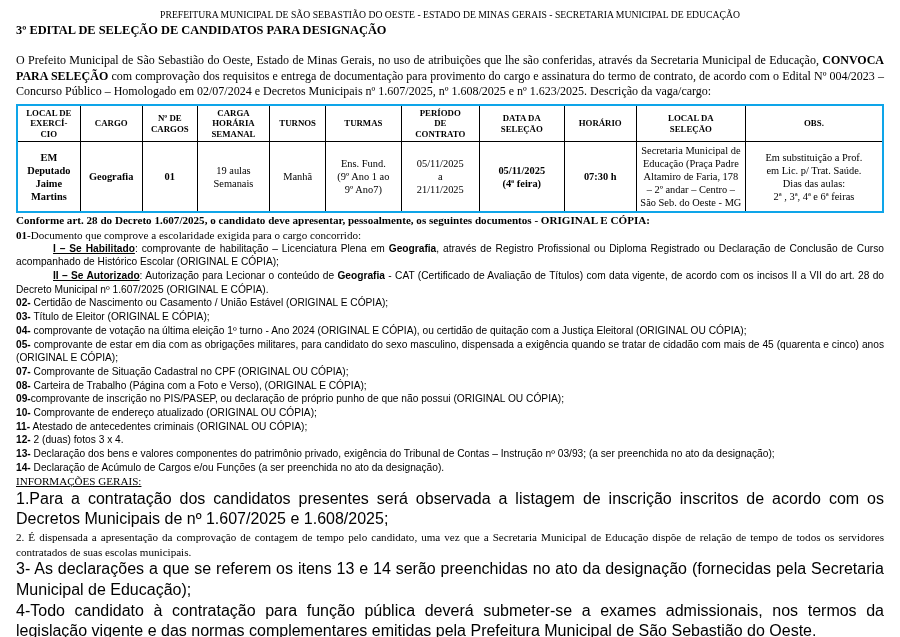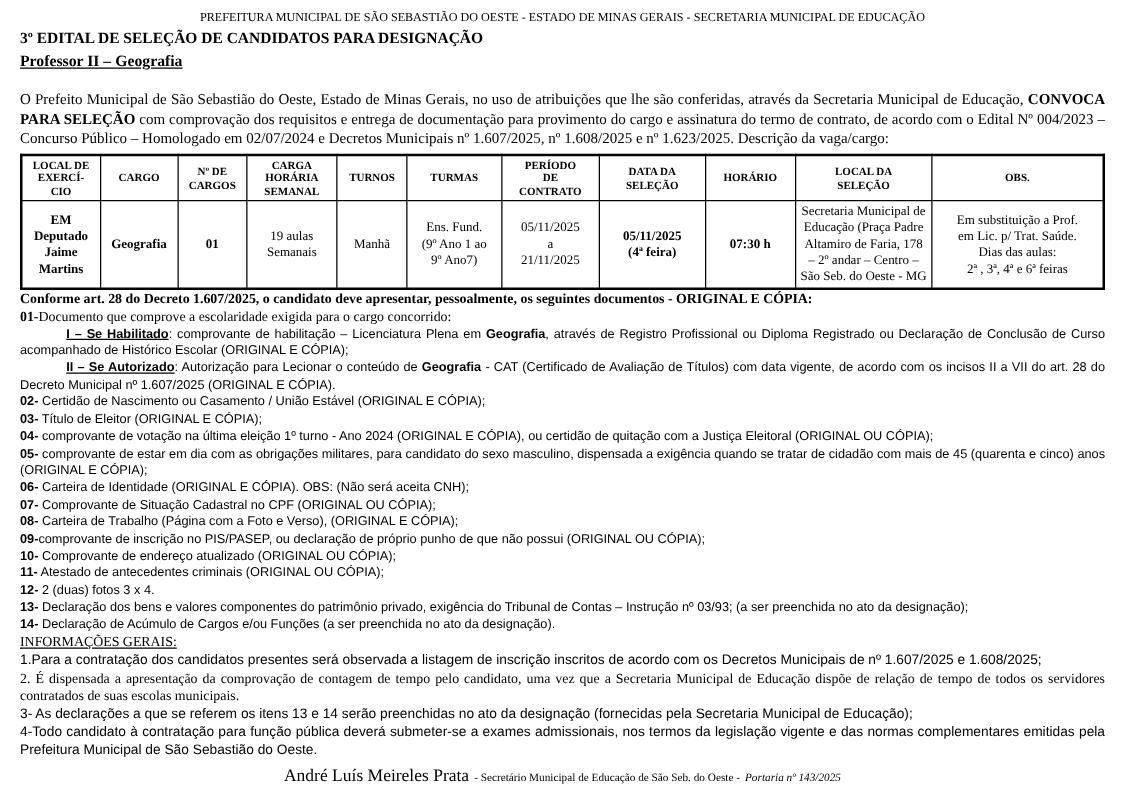--- a/index.html
+++ b/index.html
@@ -7,21 +7,21 @@
     width:900px; height:637px; box-sizing:border-box;
     padding:9px 16px 0 16px;
     font-family:"Liberation Serif", serif;
     color:#000; background:#fff; overflow:hidden;
   }
   .hdr1 { text-align:center; font-size:9.7px; line-height:1.25; }
   .hdr2 { text-align:left; font-size:12.4px; font-weight:bold; line-height:1.2; margin-top:2px; }
   .pos-title { font-size:12.6px; font-weight:bold; text-decoration:underline; margin-top:4px; }
   .intro { font-size:12px; line-height:1.3; text-align:justify; margin-top:15px; }
 
-  table.vac { width:100%; border-collapse:collapse; border:2px solid #000000; table-layout:fixed; margin-top:4px; }
+  table.vac { width:100%; border-collapse:collapse; border:2px solid #0ea5e9; table-layout:fixed; margin-top:4px; }
   table.vac th, table.vac td { border:1px solid #000; text-align:center; vertical-align:middle; padding:2px 3px; overflow:hidden; }
   table.vac th { font-size:8.8px; line-height:1.2; white-space:pre-line; font-weight:bold; }
   table.vac td { font-size:10.4px; line-height:1.25; white-space:pre-line; }
   td.c-local   { font-weight:bold; font-size:9px;   line-height:1.35; }
   td.c-cargo   { font-weight:bold; }
   td.c-ncargos { font-weight:bold; }
   td.c-turmas  { font-size:9.6px;  line-height:1.3; }
   td.c-periodo { font-size:10px; }
   td.c-datasel { font-weight:bold; font-size:10.2px; }
   td.c-horario { font-weight:bold; }
@@ -32,36 +32,35 @@
   .notice .hl { text-decoration:underline; }
 
   .doc-serif { font-size:11.1px; line-height:1.28; text-align:justify; }
   .doc-serif.bold { font-weight:bold; }
   .doc-sans  { font-family:"Liberation Sans", sans-serif; font-size:10.2px; line-height:1.34; text-align:justify; }
   .indent { text-indent:37px; }
   .lbl { font-weight:bold; text-decoration:underline; }
   .b { font-weight:bold; }
 
   .info-title { font-size:11.1px; text-decoration:underline; line-height:1.3; }
-  .info-sans  { font-family:"Liberation Sans", sans-serif; font-size:11px; line-height:1.3; text-align:justify; }
+  .info-sans  { font-family:"Liberation Sans", sans-serif; font-size:16px; line-height:1.3; text-align:justify; }
   .info-serif { font-size:11.1px; line-height:1.3; text-align:justify; }
 
   .sig { text-align:center; margin-top:5px; }
   .sig-name { font-size:14px; }
   .sig-role { font-size:9px; }
   .sig-portaria { font-size:9px; font-style:italic; }
 </style>
 </head>
 <body>
 
 <div class="page">
 
   <div class="hdr1">PREFEITURA MUNICIPAL DE SÃO SEBASTIÃO DO OESTE - ESTADO DE MINAS GERAIS - SECRETARIA MUNICIPAL DE EDUCAÇÃO</div>
   <div class="hdr2">3º EDITAL DE SELEÇÃO DE CANDIDATOS PARA DESIGNAÇÃO</div>
-  <div class="pos-title">Professor II – Geografia</div>
 
   <div class="intro"><span>O Prefeito Municipal de São Sebastião do Oeste, Estado de Minas Gerais, no uso de atribuições que lhe são conferidas, através da Secretaria Municipal de Educação, </span><span class="b">CONVOCA PARA SELEÇÃO</span><span> com comprovação dos requisitos e entrega de documentação para provimento do cargo e assinatura do termo de contrato, de acordo com o Edital Nº 004/2023 – Concurso Público – Homologado em 02/07/2024 e Decretos Municipais nº 1.607/2025, nº 1.608/2025 e nº 1.623/2025. Descrição da vaga/cargo:</span></div>
 
   <table class="vac">
     <colgroup>
       <col style="width:62px">
         <col style="width:61px">
         <col style="width:54px">
         <col style="width:71px">
       <col style="width:55px">
@@ -137,21 +136,20 @@
   <div>
 
       <div class="doc-sans"><span class="b">02-</span><span> Certidão de Nascimento ou Casamento / União Estável (ORIGINAL E CÓPIA);</span></div>
 
       <div class="doc-sans"><span class="b">03-</span><span> Título de Eleitor (ORIGINAL E CÓPIA);</span></div>
 
       <div class="doc-sans"><span class="b">04-</span><span> comprovante de votação na última eleição  1º turno - Ano 2024 (ORIGINAL E CÓPIA), ou certidão de quitação com a Justiça Eleitoral (ORIGINAL OU CÓPIA);</span></div>
 
       <div class="doc-sans"><span class="b">05-</span><span> comprovante de estar em dia com as obrigações militares, para candidato do sexo masculino, dispensada a exigência quando se tratar de cidadão com mais de 45 (quarenta e cinco) anos (ORIGINAL E CÓPIA);</span></div>
 
-      <div class="doc-sans"><span class="b">06-</span><span> Carteira de Identidade (ORIGINAL E CÓPIA). OBS: (Não será aceita CNH);</span></div>
 
       <div class="doc-sans"><span class="b">07-</span><span> Comprovante de Situação Cadastral no CPF (ORIGINAL  OU CÓPIA);</span></div>
 
       <div class="doc-sans"><span class="b">08-</span><span> Carteira de Trabalho (Página com a Foto e Verso), (ORIGINAL E CÓPIA);</span></div>
 
       <div class="doc-sans"><span class="b">09-</span><span>comprovante de inscrição no PIS/PASEP, ou declaração de próprio punho de que não possui (ORIGINAL OU CÓPIA);</span></div>
 
       <div class="doc-sans"><span class="b">10-</span><span> Comprovante de endereço atualizado (ORIGINAL OU CÓPIA);</span></div>
 
       <div class="doc-sans"><span class="b">11-</span><span> Atestado de antecedentes criminais (ORIGINAL OU CÓPIA);</span></div>

